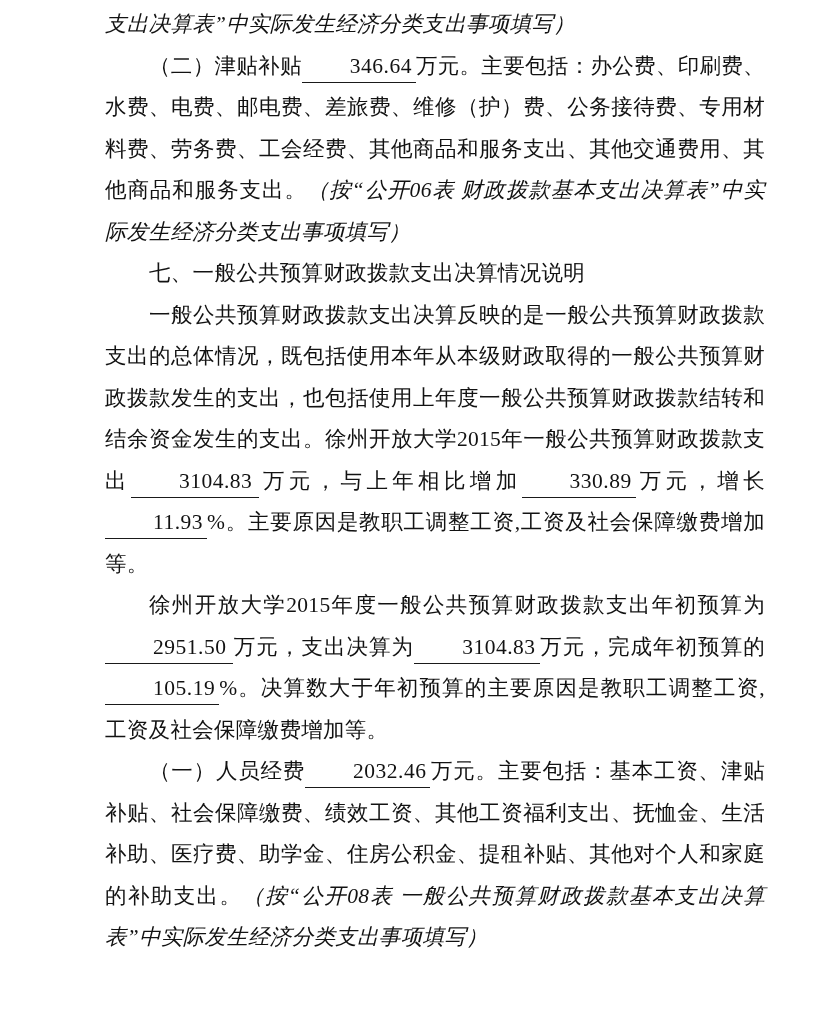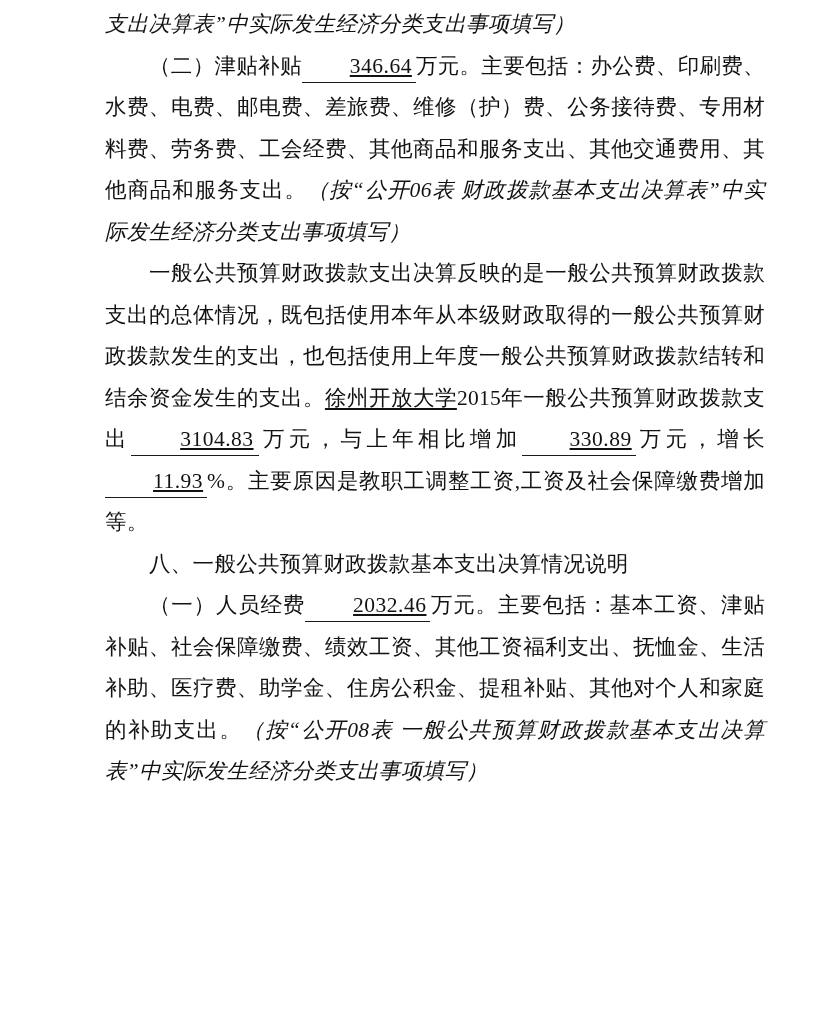--- a/index.html
+++ b/index.html
@@ -34,45 +34,43 @@
     text-indent: 44px;
   }
   .para.cont {
     text-indent: 0;
   }
   .ital {
     font-style: italic;
     font-family: "Liberation Serif", "DejaVu Serif", serif;
   }
   .ul {
-    text-decoration: underline;
     text-underline-offset: 3px;
   }
   .num {
     font-family: "Liberation Serif", "DejaVu Serif", serif;
     letter-spacing: 0.5px;
   }
   .blank {
     display: inline-block;
     border-bottom: 1.2px solid #1a1a1a;
-    text-align: center;
     padding: 0 4px 1px 4px;
     line-height: 30px;
     vertical-align: baseline;
-    text-decoration: underline;
   }
   .blank.w1 { min-width: 86px; }
   .blank.w2 { min-width: 120px; }
   .blank.w3 { min-width: 104px; }
   .blank.w4 { min-width: 70px; }
 </style>
 </head>
 <body>
 
 <div id="page">
   <div id="body-text">
       <div class="para cont" id="p-top-continued"><span class="ital">支出决算表”中实际发生经济分类支出事项填写）</span></div>
       <div class="para indent" id="p-public-funds"><span>（二）津贴补贴</span><span class="blank w1 num">346.64</span><span>万元。主要包括：办公费、印刷费、水费、电费、邮电费、差旅费、维修（护）费、公务接待费、专用材料费、劳务费、工会经费、其他商品和服务支出、其他交通费用、其他商品和服务支出。</span><span class="ital">（按“公开06表 财政拨款基本支出决算表”中实际发生经济分类支出事项填写）</span></div>
+      <div class="para indent" id="p-section-seven-title"><span>七、一般公共预算财政拨款支出决算情况说明</span></div>
       <div class="para indent" id="p-section-seven-body"><span>一般公共预算财政拨款支出决算反映的是一般公共预算财政拨款支出的总体情况，既包括使用本年从本级财政取得的一般公共预算财政拨款发生的支出，也包括使用上年度一般公共预算财政拨款结转和结余资金发生的支出。</span><span class="ul">徐州开放大学</span><span>2015年一般公共预算财政拨款支出</span><span class="blank w2 num">3104.83</span><span>万元，与上年相比增加</span><span class="blank w3 num">330.89</span><span>万元，增长</span><span class="blank w4 num">11.93</span><span>%。主要原因是教职工调整工资,工资及社会保障缴费增加等。</span></div>
-      <div class="para indent" id="p-section-eight-title"><span>八、一般公共预算财政拨款基本支出决算情况说明</span></div>
+      <div class="para indent" id="p-section-seven-budget"><span class="ul">徐州开放大学</span><span>2015年度一般公共预算财政拨款支出年初预算为</span><span class="blank w2 num">2951.50</span><span>万元，支出决算为</span><span class="blank w1 num">3104.83</span><span>万元，完成年初预算的</span><span class="blank w4 num">105.19</span><span>%。决算数大于年初预算的主要原因是教职工调整工资,工资及社会保障缴费增加等。</span></div>
       <div class="para indent" id="p-personnel-funds"><span>（一）人员经费</span><span class="blank w1 num">2032.46</span><span>万元。主要包括：基本工资、津贴补贴、社会保障缴费、绩效工资、其他工资福利支出、抚恤金、生活补助、医疗费、助学金、住房公积金、提租补贴、其他对个人和家庭的补助支出。</span><span class="ital">（按“公开08表 一般公共预算财政拨款基本支出决算表”中实际发生经济分类支出事项填写）</span></div>
     </div>
 </div>
 
 </body></html>

